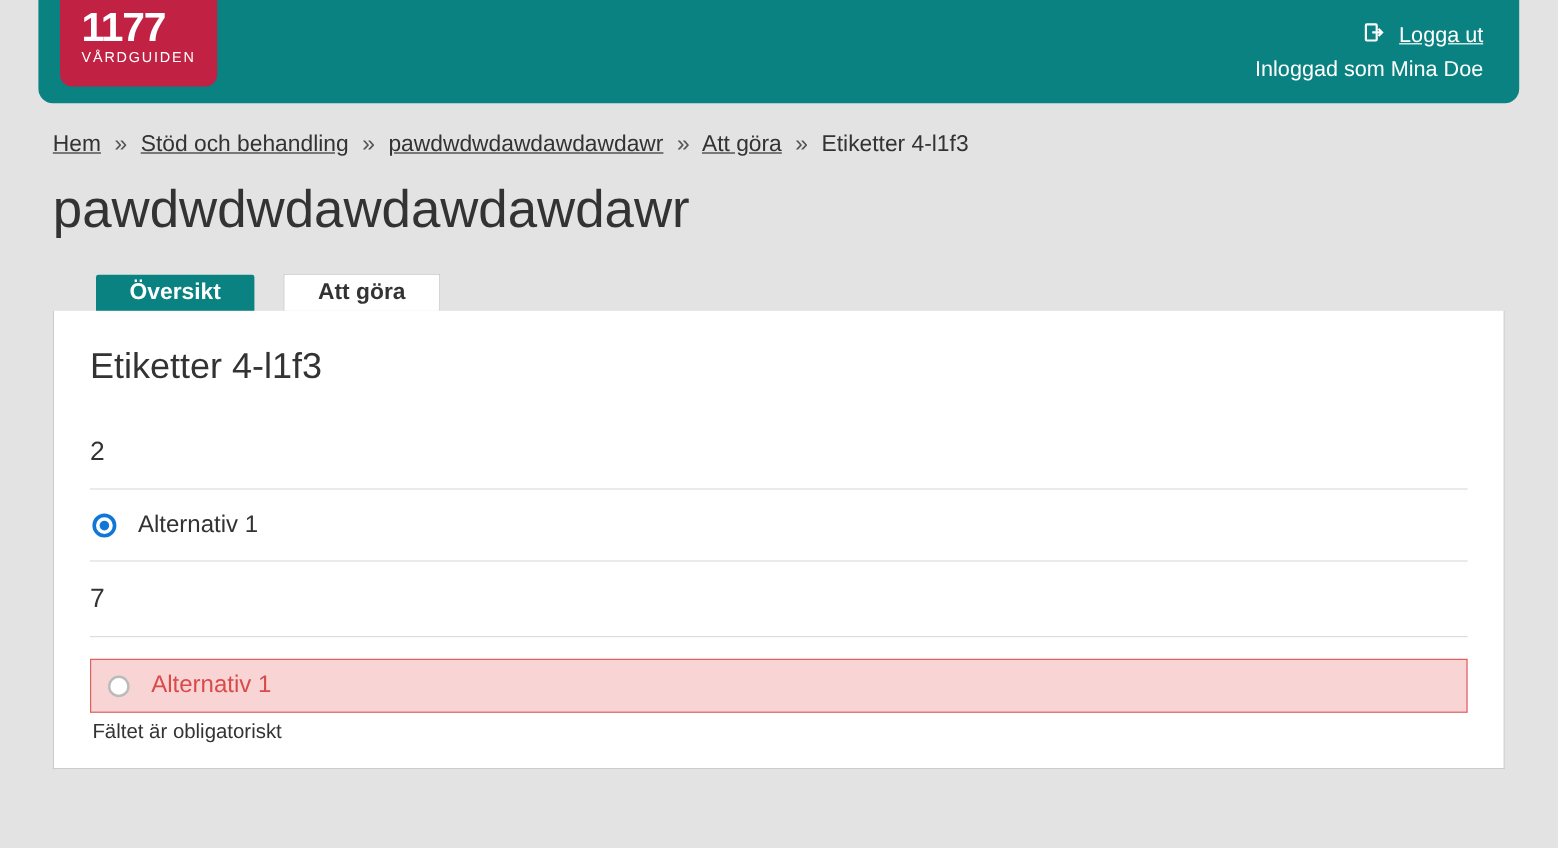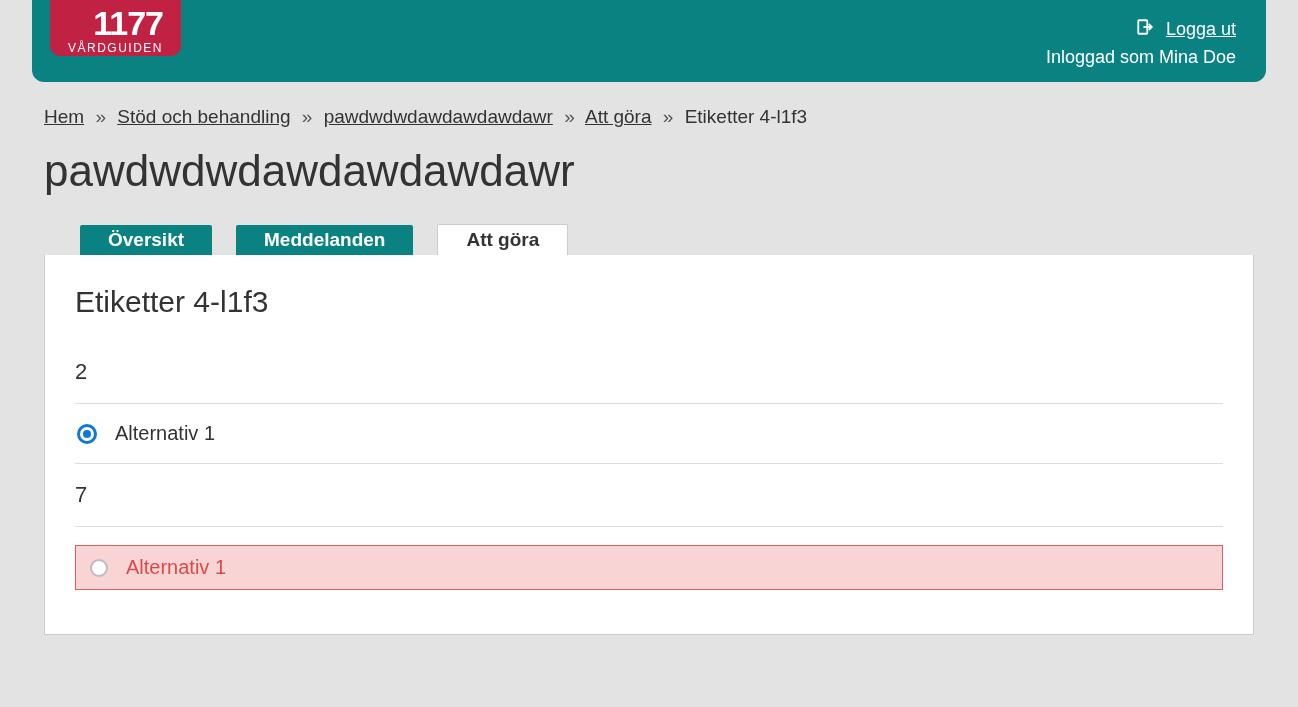--- a/index.html
+++ b/index.html
@@ -14,23 +14,23 @@
       border-radius: 0 0 12px 12px;
       display: flex;
       align-items: flex-start;
       padding: 0 30px 14px 18px;
       position: relative;
       min-height: 75px;
     }
     .logo-box {
       background: #c12143;
       color: #fff;
-      padding: 6px 18px 2px 18px;
+      padding: 6px 18px 18px 18px;
       border-radius: 0 0 10px 10px;
-      text-align: right;
+      text-align: left;
       margin-right: 13px;
       line-height: 1;
     }
     .logo-num {
       font-size: 34px;
       font-weight: 800;
       letter-spacing: -1px;
       display: block;
     }
     .logo-sub {
@@ -225,21 +225,20 @@
   <span class="bc-sep">»</span>
   <a>Att göra</a>
   <span class="bc-sep">»</span>
   <span>Etiketter 4-l1f3</span>
 </nav>
 
 <h1 class="page-title">pawdwdwdawdawdawdawr</h1>
 
 <div class="tabs-row">
   <div class="tab tab-inactive">Översikt</div>
-  <div class="tab tab-inactive">Meddelanden</div>
   <div class="tab tab-active">Att göra</div>
 </div>
 
 <div class="content-panel">
   <h2 class="section-heading">Etiketter 4-l1f3</h2>
 
   <div class="q-group">
     <div class="q-label">2</div>
   </div>
 
@@ -251,13 +250,14 @@
   </div>
 
   <div class="q-group" style="border-top:1px solid #dcdcdc; margin-top:14px;">
     <div class="q-label">7</div>
   </div>
 
   <div class="error-box">
     <span class="error-radio"></span>
     <span class="error-label">Alternativ 1</span>
   </div>
+  <div class="error-msg">Fältet är obligatoriskt</div>
 </div>
 
 </body></html>

